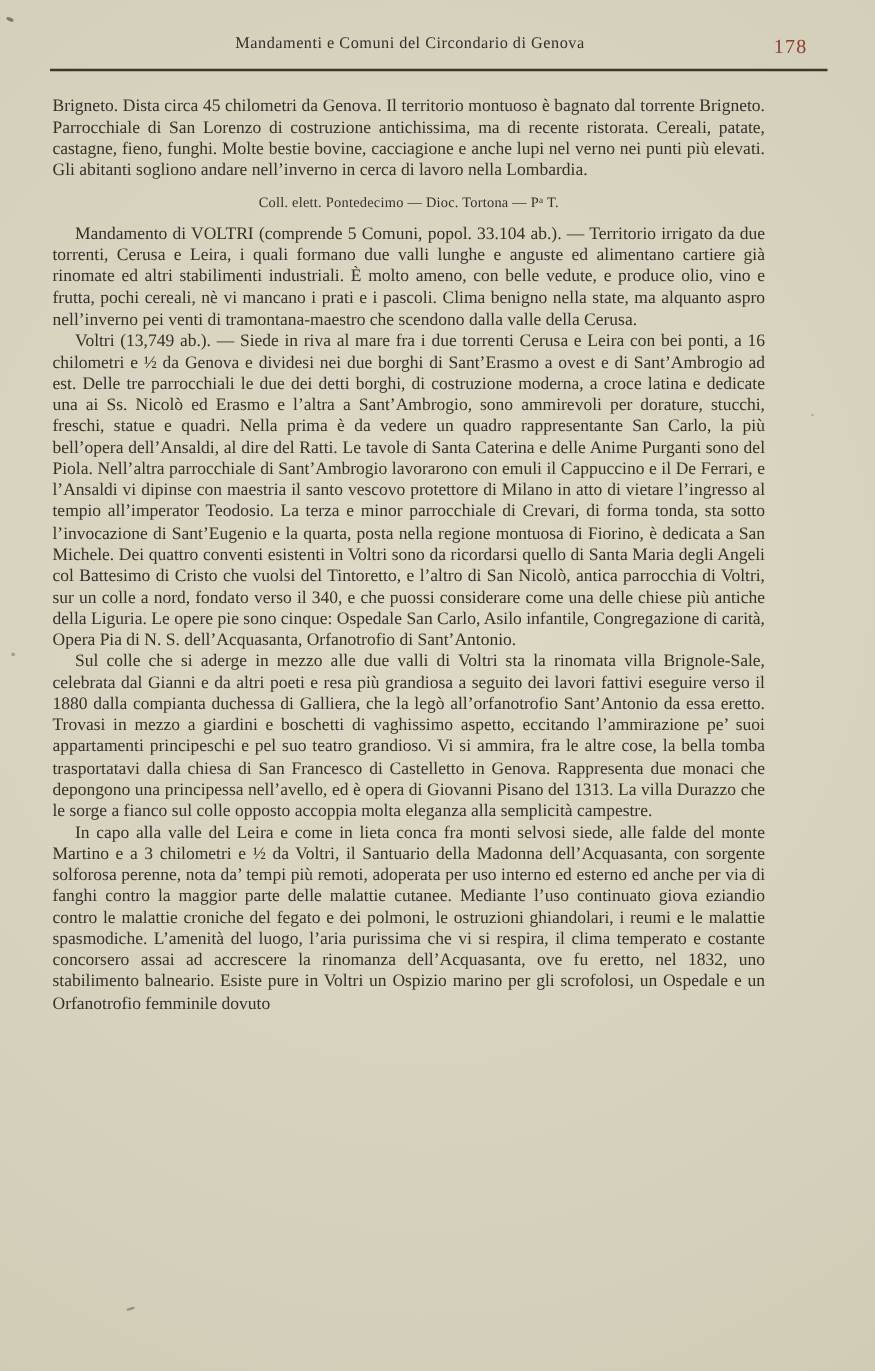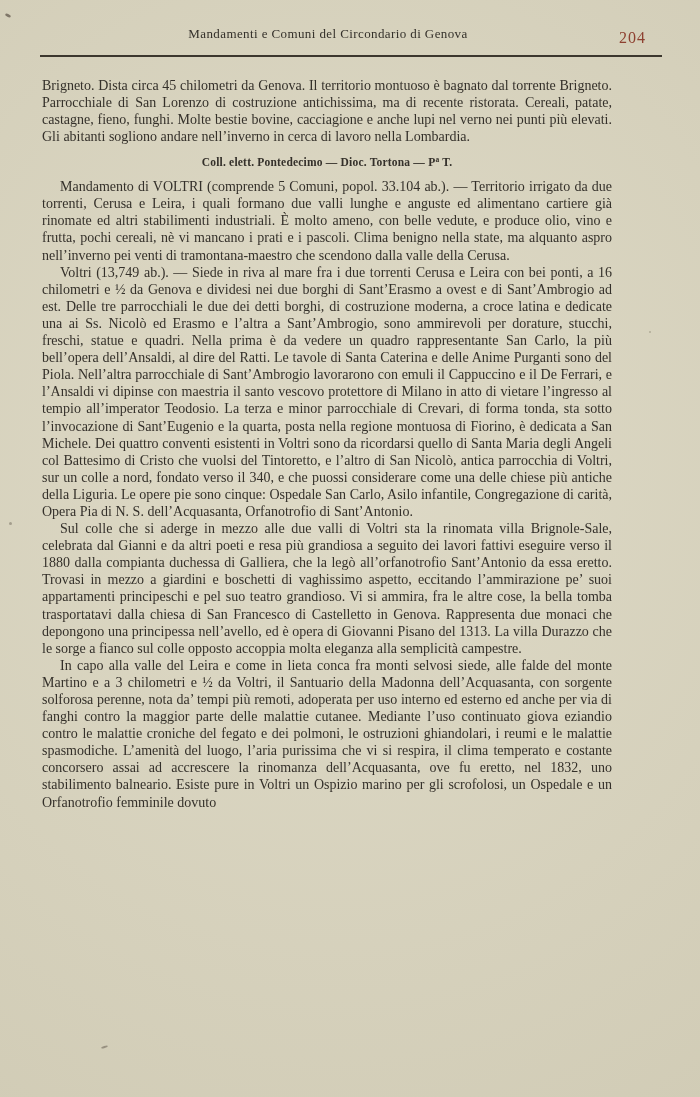--- a/index.html
+++ b/index.html
@@ -46,40 +46,39 @@
     font-size:14px;line-height:17.1px;
     text-align:justify;
     hyphens:auto;
   }
   .page-body p{margin:0;}
   p.indent{text-indent:18px;}
   p.note{
     text-align:center;text-indent:0;
     font-size:11.5px;letter-spacing:0.2px;
     margin:6px 0 7px 0;
-    font-weight:bold;
   }
   .b{font-weight:normal;}
   .i{}
   .sup{font-size:0.65em;vertical-align:0.5em;}
   
   .speck{position:absolute;background:rgba(58,48,38,0.55);border-radius:50%;}
   .speck-1{left:5px;top:14px;width:6px;height:3px;transform:rotate(25deg);}
   .speck-2{left:9px;top:522px;width:3px;height:3px;opacity:.6;}
   .speck-3{left:101px;top:1046px;width:7px;height:2px;transform:rotate(-18deg);opacity:.7;}
   .speck-4{left:649px;top:331px;width:2px;height:2px;opacity:.45;}
 </style>
 </head>
 <body>
 
 <div class="page">
 
   <header class="running-head">
     <span class="head-title">Mandamenti e Comuni del Circondario di Genova</span>
-    <span class="page-num">204</span>
+    <span class="page-num">178</span>
   </header>
 
   <div class="head-rule"></div>
 
   <main class="page-body">
       <p class="body"><span>Brigneto. Dista circa 45 chilometri da Genova. Il territorio montuoso è bagnato dal torrente Brigneto. Parrocchiale di San Lorenzo di costruzione antichissima, ma di recente ristorata. Cereali, patate, castagne, fieno, funghi. Molte bestie bovine, cacciagione e anche lupi nel verno nei punti più elevati. Gli abitanti sogliono andare nell’inverno in cerca di lavoro nella Lombardia.</span></p>
       <p class="note"><span>Coll. elett. Pontedecimo — Dioc. Tortona — P</span><span class="sup">a</span><span> T.</span></p>
       <p class="body indent"><span class="b">Mandamento di VOLTRI</span><span> (comprende 5 Comuni, popol. 33.104 ab.). — Territorio irrigato da due torrenti, Cerusa e Leira, i quali formano due valli lunghe e anguste ed alimentano cartiere già rinomate ed altri stabilimenti industriali. È molto ameno, con belle vedute, e produce olio, vino e frutta, pochi cereali, nè vi mancano i prati e i pascoli. Clima benigno nella state, ma alquanto aspro nell’inverno pei venti di tramontana-maestro che scendono dalla valle della Cerusa.</span></p>
       <p class="body indent"><span class="b">Voltri</span><span> (13,749 ab.). — Siede in riva al mare fra i due torrenti Cerusa e Leira con bei ponti, a 16 chilometri e ½ da Genova e dividesi nei due borghi di Sant’Erasmo a ovest e di Sant’Ambrogio ad est. Delle tre parrocchiali le due dei detti borghi, di costruzione moderna, a croce latina e dedicate una ai Ss. Nicolò ed Erasmo e l’altra a Sant’Ambrogio, sono ammirevoli per dorature, stucchi, freschi, statue e quadri. Nella prima è da vedere un quadro rappresentante </span><span class="i">San Carlo</span><span>, la più bell’opera dell’Ansaldi, al dire del Ratti. Le tavole di </span><span class="i">Santa Caterina</span><span> e delle </span><span class="i">Anime Purganti</span><span> sono del Piola. Nell’altra parrocchiale di Sant’Ambrogio lavorarono con emuli il Cappuccino e il De Ferrari, e l’Ansaldi vi dipinse con maestria il santo vescovo protettore di Milano in atto di vietare l’ingresso al tempio all’imperator Teodosio. La terza e minor parrocchiale di Crevari, di forma tonda, sta sotto l’invocazione di Sant’Eugenio e la quarta, posta nella regione montuosa di Fiorino, è dedicata a San Michele. Dei quattro conventi esistenti in Voltri sono da ricordarsi quello di Santa Maria degli Angeli col </span><span class="i">Battesimo di Cristo</span><span> che vuolsi del Tintoretto, e l’altro di San Nicolò, antica parrocchia di Voltri, sur un colle a nord, fondato verso il 340, e che puossi considerare come una delle chiese più antiche della Liguria. Le opere pie sono cinque: Ospedale San Carlo, Asilo infantile, Congregazione di carità, Opera Pia di N. S. dell’Acquasanta, Orfanotrofio di Sant’Antonio.</span></p>
       <p class="body indent"><span>Sul colle che si aderge in mezzo alle due valli di Voltri sta la rinomata </span><span class="i">villa Brignole-Sale</span><span>, celebrata dal Gianni e da altri poeti e resa più grandiosa a seguito dei lavori fattivi eseguire verso il 1880 dalla compianta duchessa di Galliera, che la legò all’orfanotrofio Sant’Antonio da essa eretto. Trovasi in mezzo a giardini e boschetti di vaghissimo aspetto, eccitando l’ammirazione pe’ suoi appartamenti principeschi e pel suo teatro grandioso. Vi si ammira, fra le altre cose, la bella tomba trasportatavi dalla chiesa di San Francesco di Castelletto in Genova. Rappresenta due monaci che depongono una principessa nell’avello, ed è opera di Giovanni Pisano del 1313. La </span><span class="i">villa Durazzo</span><span> che le sorge a fianco sul colle opposto accoppia molta eleganza alla semplicità campestre.</span></p>

